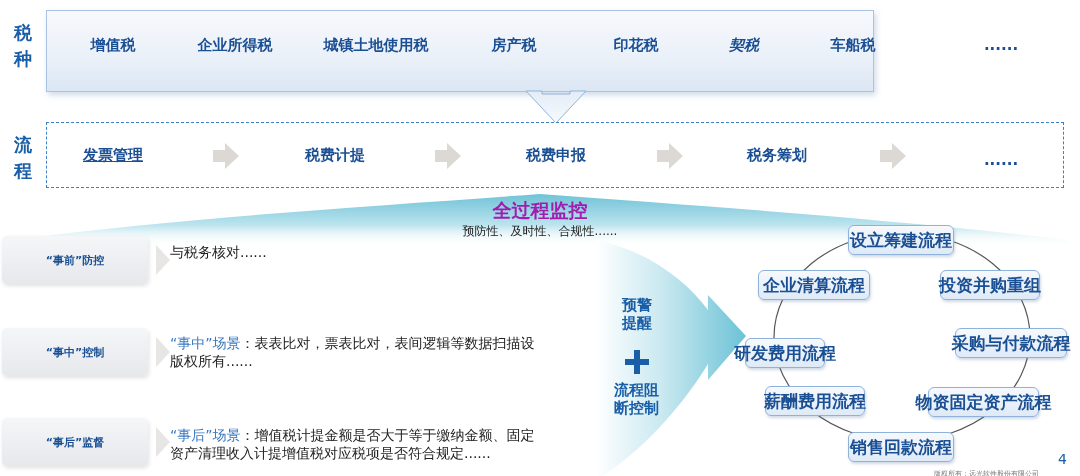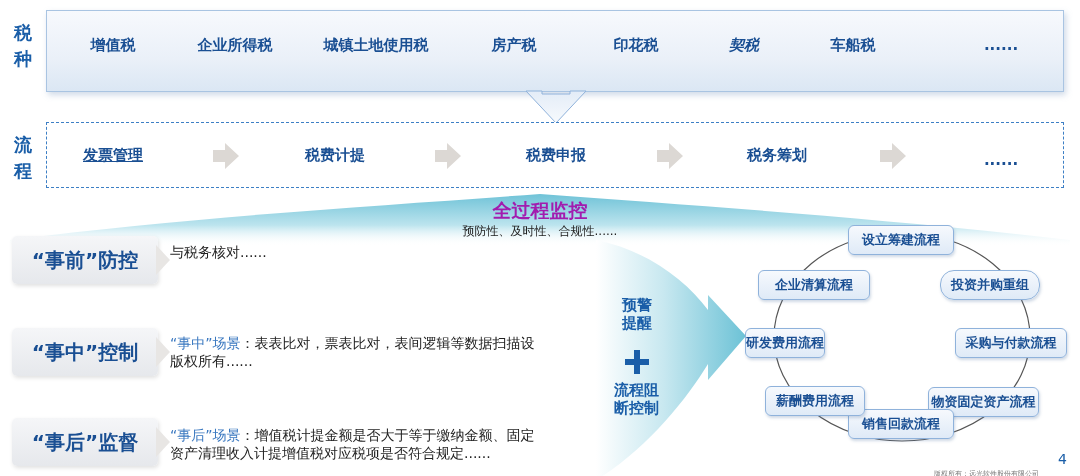--- a/index.html
+++ b/index.html
@@ -3,21 +3,21 @@
 <meta charset="utf-8">
 <style>
   * { box-sizing: border-box; margin: 0; padding: 0; }
   html, body { width: 1080px; height: 476px; background: #ffffff; overflow: hidden; }
   body { position: relative; font-family: "DejaVu Sans", "Liberation Sans", sans-serif; color: #222; }
   .abs { position: absolute; }
 
   .side-label { position: absolute; width: 30px; font-size: 18px; font-weight: bold; color: #1a5ea8; line-height: 26px; text-align: center; }
 
   .tax-box {
-    left: 46px; top: 10px; width: 1018px; height: 82px;
+    left: 46px; top: 10px; width: 828px; height: 82px;
     background: linear-gradient(180deg, #f7f9fd 0%, #eaf0f8 60%, #dbe7f4 100%);
     border: 1px solid #a9c4e2;
     box-shadow: 2px 3px 6px rgba(120,150,190,0.35);
   }
   .tax-item { position: absolute; top: 25px; font-size: 15px; font-weight: bold; color: #1a4f93; white-space: nowrap; transform: translateX(-50%); }
 
   .down-arrow { left: 524px; top: 90px; width: 64px; height: 34px; }
 
   .flow-box {
     left: 46px; top: 122px; width: 1018px; height: 66px;
@@ -25,42 +25,42 @@
     background: #ffffff;
   }
   .flow-item { position: absolute; top: 23px; font-size: 15px; font-weight: bold; color: #1a4f93; white-space: nowrap; transform: translateX(-50%); }
   .flow-arrow { position: absolute; top: 20px; width: 26px; height: 26px; }
 
   .monitor-band { left: 0; top: 186px; width: 1080px; height: 60px; }
   .monitor-title { left: 0; width: 1080px; top: 198px; text-align: center; font-size: 19px; font-weight: bold; color: #a21caf; }
   .monitor-sub { left: 0; width: 1080px; top: 223px; text-align: center; font-size: 12px; color: #222; }
 
   .phase-box {
-    position: absolute; left: 12px; width: 146px; height: 48px;
+    position: absolute; left: 2px; width: 146px; height: 48px;
     background: linear-gradient(180deg, #f5f6f8 0%, #e6e8ec 100%);
     border-radius: 5px;
     box-shadow: 1px 2px 4px rgba(0,0,0,0.12);
-    font-size: 20px; font-weight: bold; color: #1a4f93;
+    font-size: 11px; font-weight: bold; color: #1a4f93;
     display: flex; align-items: center; justify-content: center;
   }
   .phase-pointer { position: absolute; width: 14px; height: 30px; }
   .phase-desc { position: absolute; left: 170px; width: 420px; font-size: 14px; line-height: 18px; color: #222; }
   .phase-desc .hl { color: #3a78c0; }
 
   .big-arrow { left: 596px; top: 240px; width: 160px; height: 240px; }
   .warn-text { position: absolute; font-size: 15px; font-weight: bold; color: #1a5ea8; text-align: center; line-height: 18px; }
   .plus { left: 625px; top: 350px; width: 24px; height: 24px; }
 
   .ring { left: 740px; top: 225px; width: 330px; height: 240px; }
   .node {
     position: absolute; height: 30px;
     background: linear-gradient(180deg, #f6f9fd 0%, #dfeaf7 100%);
     border: 1px solid #8fb2db; border-radius: 6px;
     box-shadow: 1px 2px 3px rgba(100,130,170,0.3);
-    font-size: 13px; font-weight: bold; color: #1a4f93;
+    font-size: 17px; font-weight: bold; color: #1a4f93;
     display: flex; align-items: center; justify-content: center; white-space: nowrap;
   }
 
   .footer-copy { left: 934px; top: 457px; font-size: 7px; color: #777; white-space: nowrap; margin-top: 12px; }
   .page-num { left: 1058px; top: 451px; font-size: 14px; color: #1a5ea8; }
 </style>
 </head>
 <body>
 
 <div class="side-label" style="left:8px; top:20px;">
@@ -171,22 +171,22 @@
 </svg>
 <div class="warn-text" style="left:614px; top:381px;">
   <div>流程阻</div>
   <div>断控制</div>
 </div>
 
 <svg class="abs ring" viewBox="0 0 330 240">
   <ellipse cx="162" cy="112" rx="128" ry="104" fill="none" stroke="#555" stroke-width="1.2"></ellipse>
 </svg>
 <div class="node" style="left:848px; top:225px; width:106px;">设立筹建流程</div>
-<div class="node" style="left:940px; top:270px; width:100px;border-radius:14px;">投资并购重组</div>
+<div class="node" style="left:940px; top:270px; width:100px;">投资并购重组</div>
 <div class="node" style="left:955px; top:328px; width:112px;">采购与付款流程</div>
 <div class="node" style="left:928px; top:387px; width:111px;">物资固定资产流程</div>
-<div class="node" style="left:848px; top:409px; width:106px;">销售回款流程</div>
+<div class="node" style="left:848px; top:432px; width:106px;">销售回款流程</div>
 <div class="node" style="left:765px; top:386px; width:100px;">薪酬费用流程</div>
-<div class="node" style="left:745px; top:328px; width:80px;">研发费用流程</div>
+<div class="node" style="left:745px; top:338px; width:80px;">研发费用流程</div>
 <div class="node" style="left:758px; top:270px; width:112px;">企业清算流程</div>
 
 <div class="abs footer-copy">版权所有：远光软件股份有限公司</div>
 <div class="abs page-num">4</div>
 
 </body></html>

